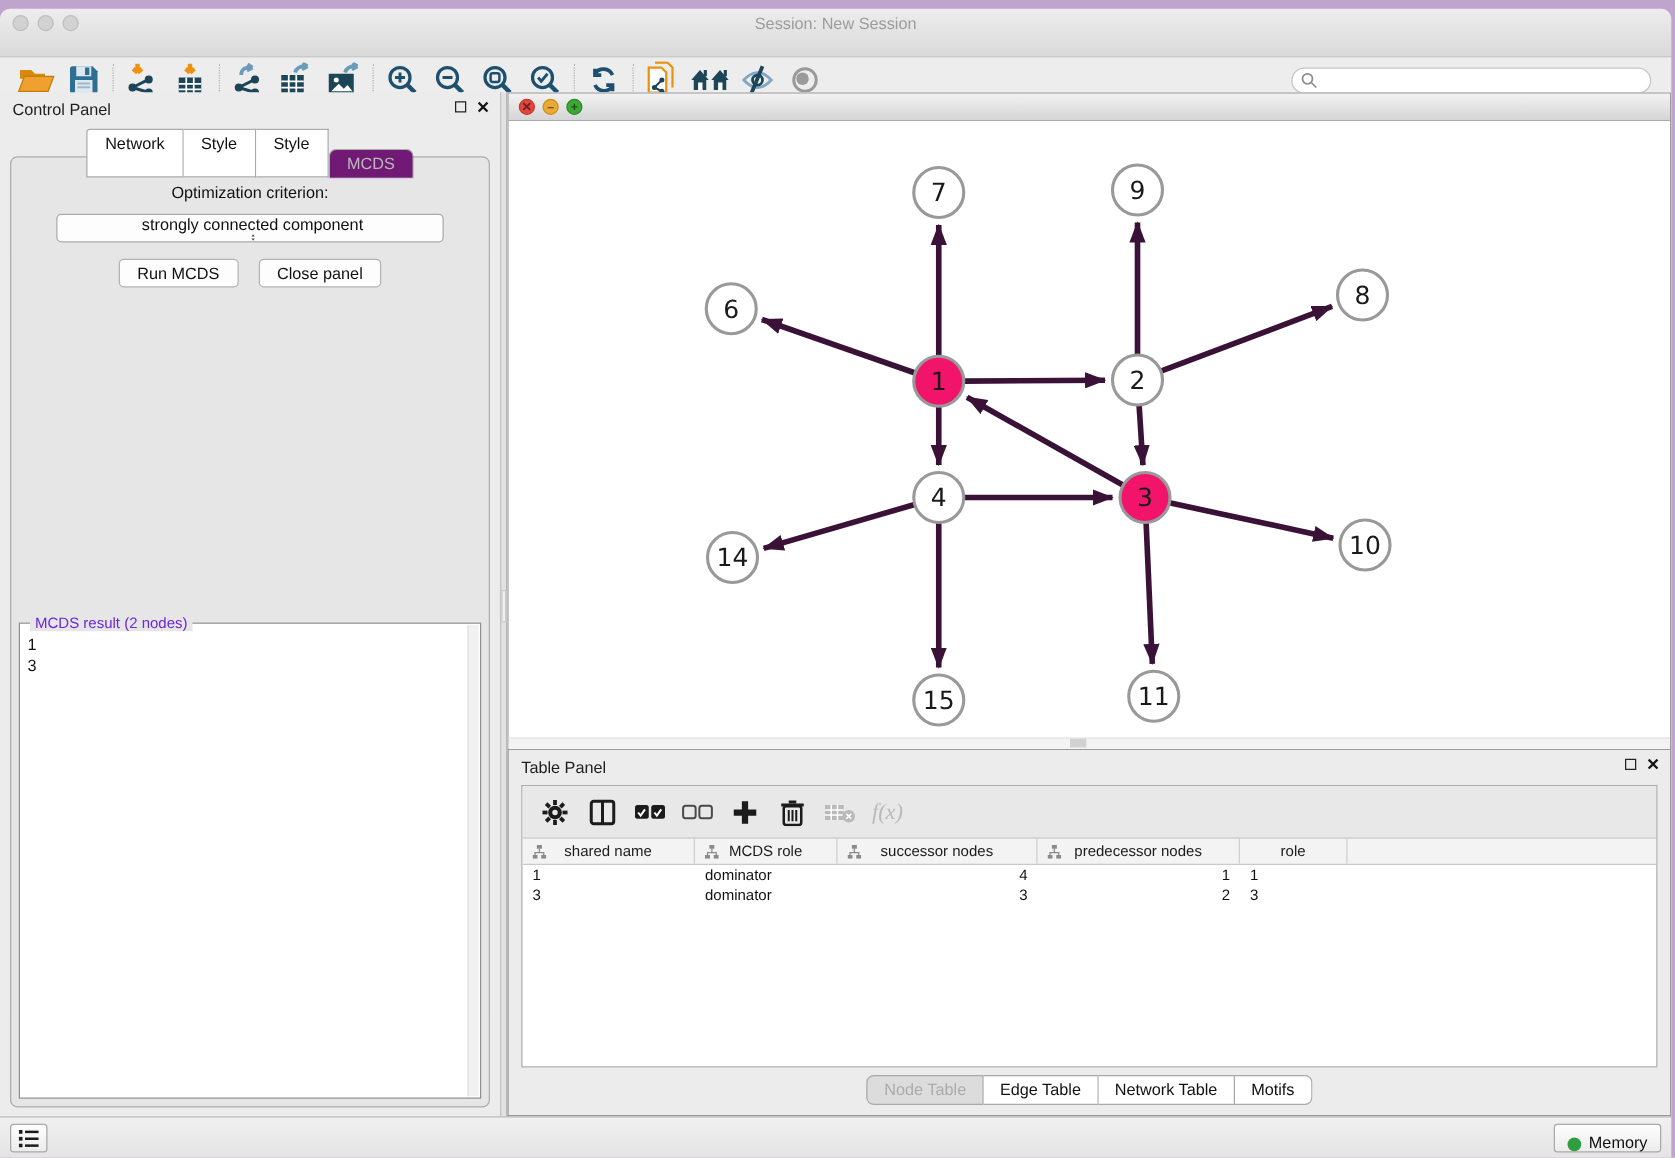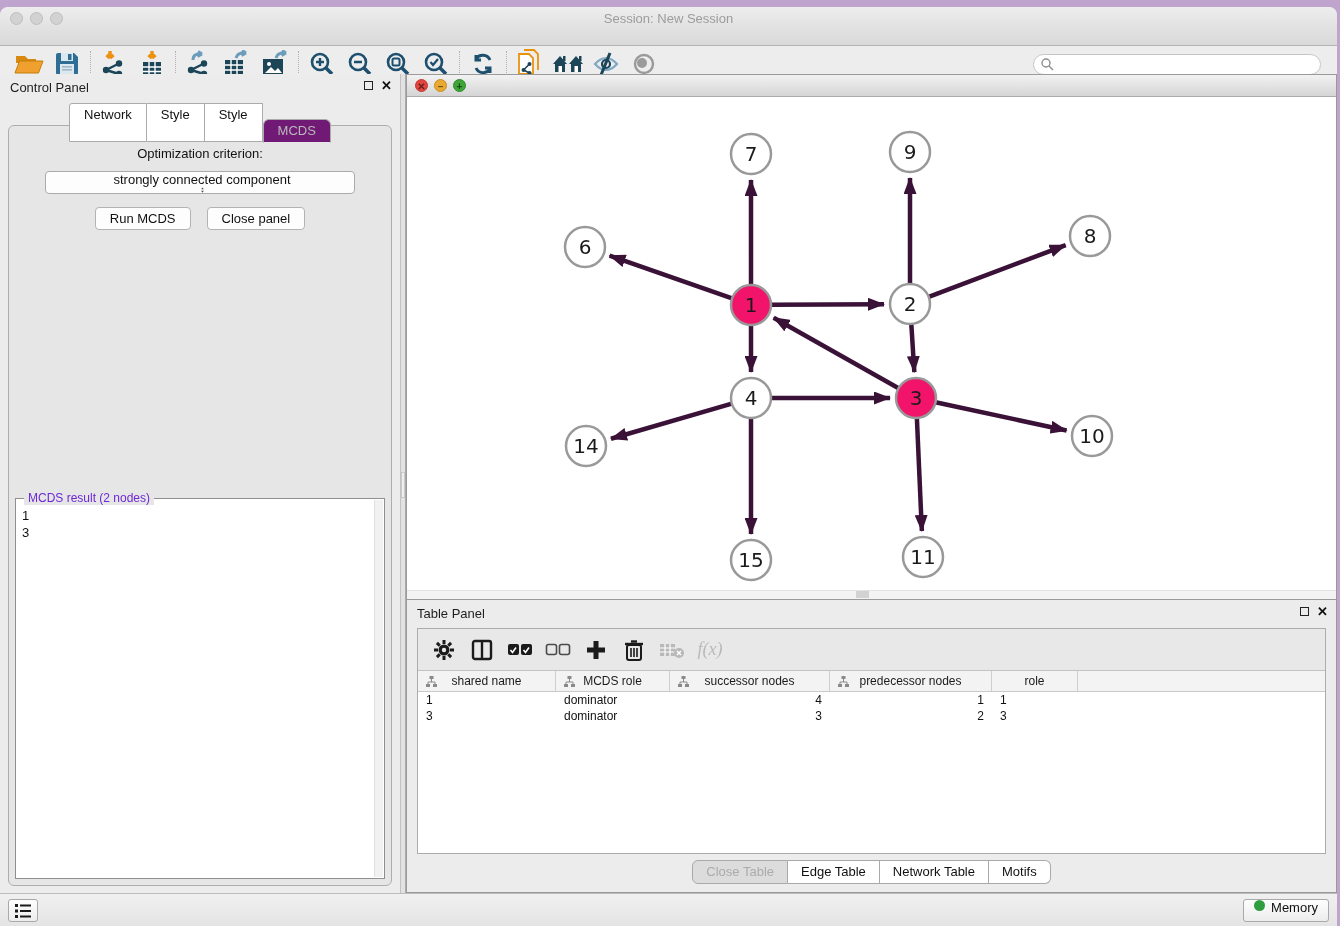--- a/index.html
+++ b/index.html
@@ -113,21 +113,21 @@
   .tp-tab.active { background:#DCDCDC; color:#ABABAB; }
 
   
   .statusbar { position:absolute; left:0; right:0; bottom:0; height:33px;
     background:linear-gradient(#F0F0F0,#E4E4E4); border-top:1px solid #BCBCBC; }
   .sb-list-btn { position:absolute; left:8px; top:5px; width:30px; height:23px;
     background:linear-gradient(#FEFEFE,#ECECEC); border:1px solid #A9A9A9; border-radius:3px;
     display:flex; align-items:center; justify-content:center; }
   .memory-btn { position:absolute; right:8px; top:5px; height:23px;
     background:linear-gradient(#FEFEFE,#ECECEC); border:1px solid #A9A9A9; border-radius:3px;
-    display:flex; align-items:flex-start; gap:6px; padding:0 10px; font-size:13px; color:#111; }
+    display:flex; align-items:flex-end; gap:6px; padding:0 10px; font-size:13px; color:#111; }
   .mem-dot { width:11px; height:11px; border-radius:50%; }
 </style>
 </head>
 <body>
 
 <div class="app">
 
   <div class="titlebar">
     <div class="tl-group">
       <span class="tl"></span>
@@ -527,21 +527,21 @@
             <div class="tbl-row">
               <div class="tbl-cell" style="width: 138px; text-align: left;">3</div>
               <div class="tbl-cell" style="width: 114px; text-align: left;">dominator</div>
               <div class="tbl-cell" style="width: 160px; text-align: right;">3</div>
               <div class="tbl-cell" style="width: 162px; text-align: right;">2</div>
               <div class="tbl-cell" style="width: 86px; text-align: left;">3</div>
             </div>
           </div>
       </div>
       <div class="tp-tabs" id="table-tabs">
-          <div class="tp-tab active">Close Table</div>
+          <div class="tp-tab active">Node Table</div>
           <div class="tp-tab">Edge Table</div>
           <div class="tp-tab">Network Table</div>
           <div class="tp-tab">Motifs</div>
         </div>
     </div>
   </div>
 
   <div class="statusbar">
     <span class="sb-list-btn">
       <svg width="16" height="14" viewBox="0 0 16 14">

